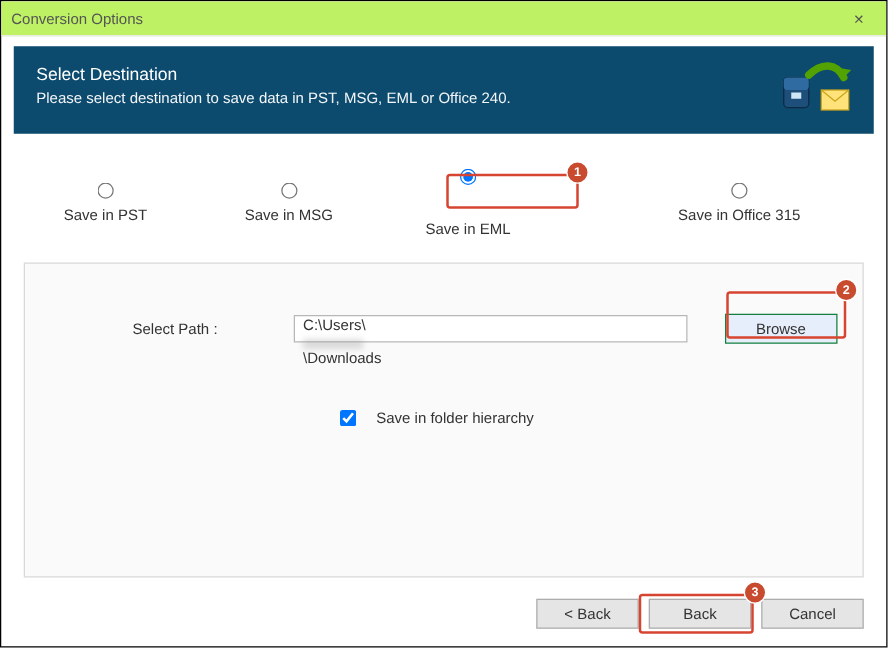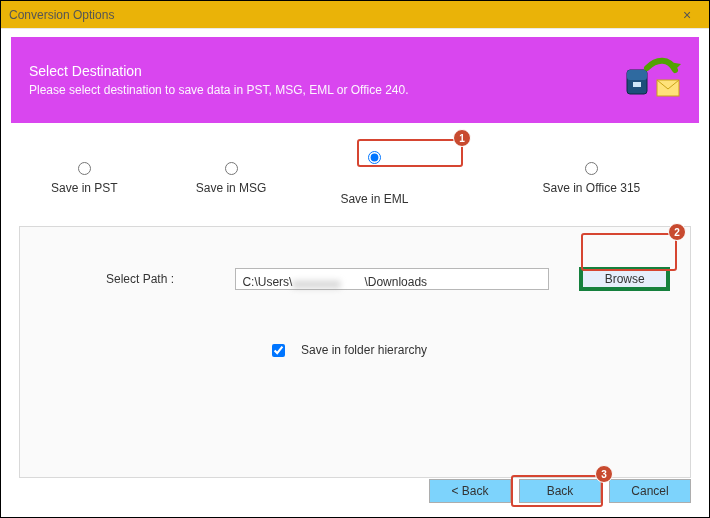--- a/index.html
+++ b/index.html
@@ -11,40 +11,40 @@
     background: #fff;
     width: 710px;
     height: 518px;
     border: 1px solid #000;
     position: relative;
   }
   
   .titlebar {
     height: 28px;
     line-height: 28px;
-    background: #eab308;
+    background: #bef264;
     border-bottom: 1px solid #e9e9e9;
     padding: 0 8px;
     display: flex;
     justify-content: space-between;
     align-items: center;
     color: #555;
   }
   .titlebar .close {
     width: 28px;
     text-align: center;
     color: #555;
     font-size: 14px;
     cursor: default;
   }
   
   .banner {
     margin: 8px 10px 0 10px;
-    padding: 26px 18px;
-    background: #d946ef;
+    padding: 14px 18px;
+    background: #0c4a6e;
     color: #fff;
     position: relative;
     min-height: 70px;
   }
   .banner-title { font-size: 14px; margin-bottom: 4px; }
   .banner-sub { font-size: 12px; opacity: 0.95; }
   .banner-icon {
     position: absolute;
     right: 18px;
     top: 50%;
@@ -131,21 +131,21 @@
     height: 12px;
     filter: blur(3px);
     color: #888;
     vertical-align: middle;
   }
   .browse-btn {
     margin-left: 30px;
     width: 92px;
     height: 24px;
     background: #e6eefb;
-    border: 4px solid #15803d;
+    border: 1px solid #15803d;
     font-size: 12px;
     color: #333;
     cursor: default;
   }
   .checkbox-row {
     position: absolute;
     top: 116px;
     left: 252px;
     display: flex;
     align-items: center;
@@ -158,21 +158,21 @@
     position: absolute;
     bottom: 14px;
     right: 18px;
     display: flex;
     gap: 8px;
   }
   .btn {
     width: 82px;
     height: 24px;
     border: 1px solid #adadad;
-    background: #7dd3fc;
+    background: #e5e5e5;
     font-size: 12px;
     color: #333;
     cursor: default;
   }
 </style>
 </head>
 <body>
 
 <div class="titlebar">
   <span>Conversion Options</span>
@@ -216,21 +216,21 @@
     <span>Save in Office 315</span>
   </label>
 </div>
 
 <div class="callout" style="left:356px; top:138px; width:106px; height:28px;"></div>
 <div class="badge" style="left:452px; top:128px;">1</div>
 
 <div class="panel">
   <div class="path-row">
     <span class="path-label">Select Path :</span>
-    <div class="path-input" style="display:flex;align-items:flex-end;">
+    <div class="path-input" style="display:flex;align-items:flex-start;flex-direction:column;">
       <span>C:\Users\</span>
       <span class="obscured">xxxxxxxx</span>
       <span>\Downloads</span>
     </div>
     <button class="browse-btn">Browse</button>
   </div>
 
   <label class="checkbox-row">
     <input type="checkbox" checked="" style="">
     <span>Save in folder hierarchy</span>

